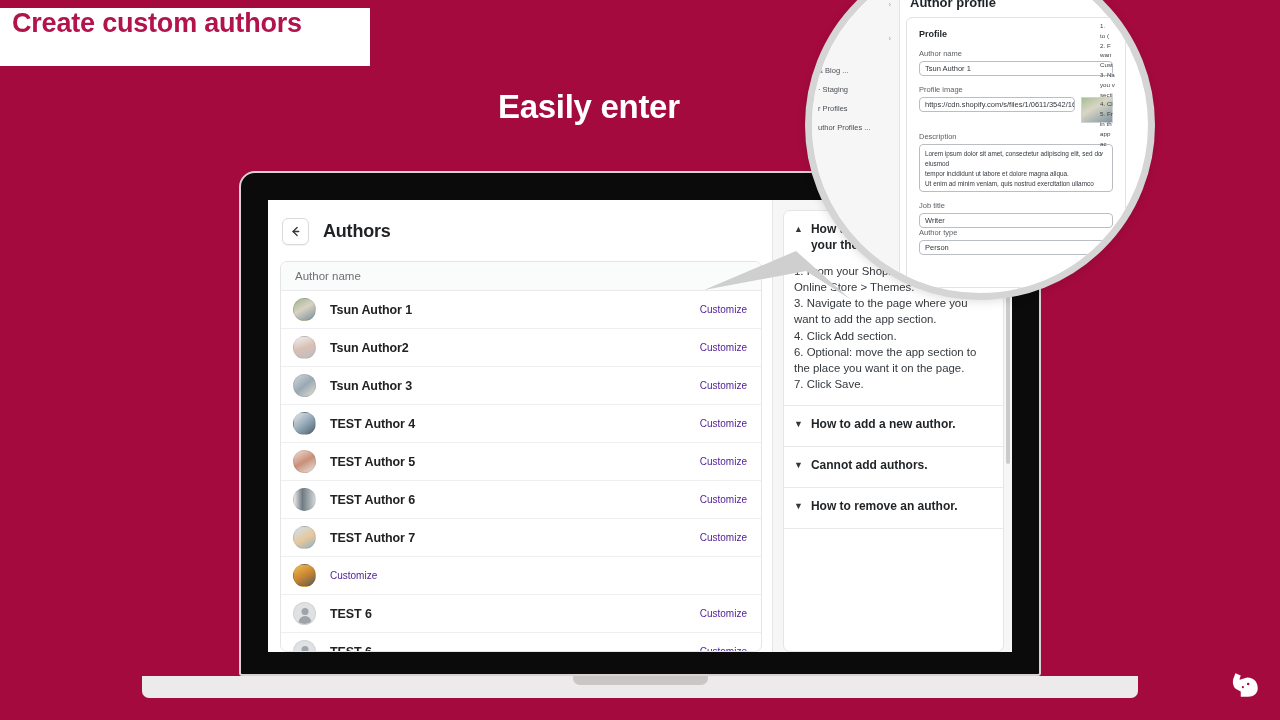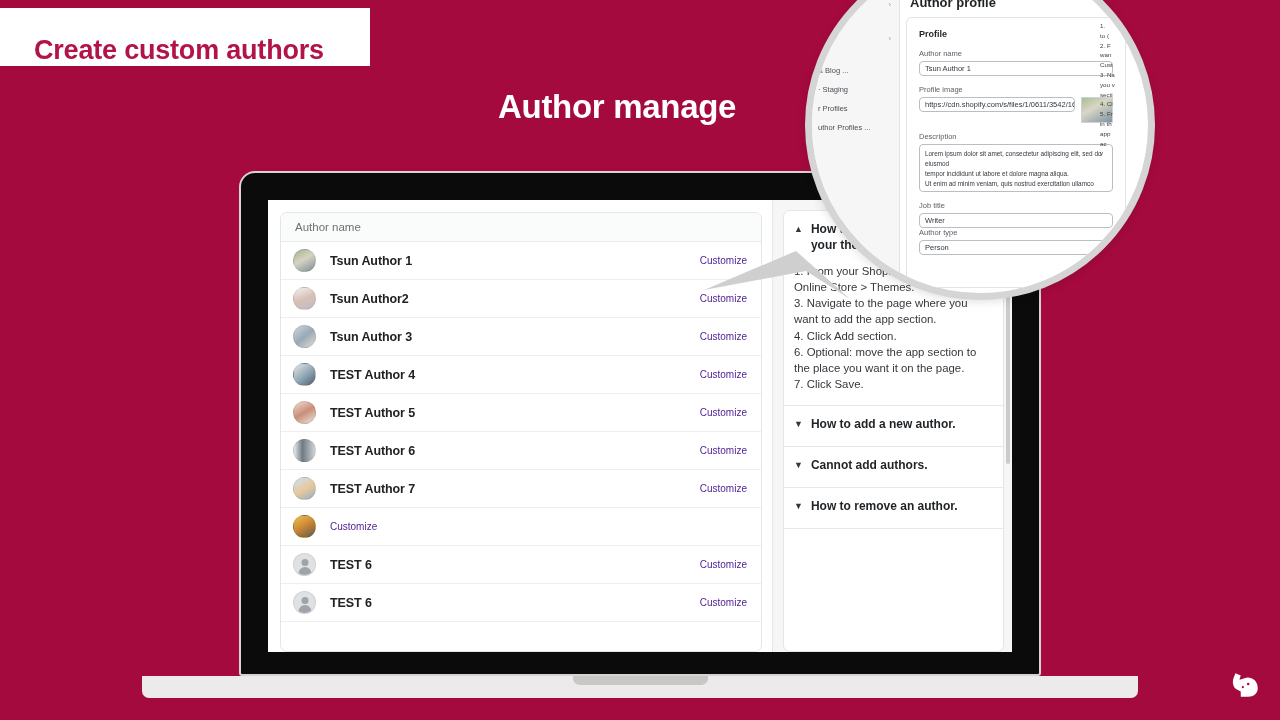--- a/index.html
+++ b/index.html
@@ -8,22 +8,22 @@
     font-family: "Liberation Sans", sans-serif;
     overflow: hidden;
   }
   body { background: #A50A3F; position: relative; }
 
   
   .title-box {
     position: absolute; left: 0; top: 8px;
     width: 370px; height: 58px;
     background: #ffffff;
-    display: flex; align-items: flex-end;
-    padding-left: 34px;
+    display: flex; align-items: flex-start;
+    padding-left: 12px;
     z-index: 60;
   }
   .title-box .title-text {
     color: #B2134B;
     font-size: 27px;
     font-weight: bold;
     letter-spacing: -0.2px;
     white-space: nowrap;
   }
   .subhead {
@@ -243,20 +243,29 @@
   .dog-logo { position: absolute; right: 18px; bottom: 18px; z-index: 70; }
 </style>
 </head>
 <body>
 
 <div class="laptop">
   <div class="laptop-bezel">
     <div class="laptop-screen">
 
       <div class="authors-pane">
+        <div class="authors-header">
+          <div class="back-btn">
+            <svg width="13" height="13" viewBox="0 0 16 16" aria-hidden="true">
+              <path d="M10 3 L5 8 L10 13" fill="none" stroke="#31373d" stroke-width="1.6" stroke-linecap="round" stroke-linejoin="round"></path>
+              <path d="M5 8 H12" stroke="#31373d" stroke-width="1.6" stroke-linecap="round"></path>
+            </svg>
+          </div>
+          <div class="authors-title">Authors</div>
+        </div>
 
         <div class="authors-card">
           <div class="col-head">Author name</div>
 
           <div class="author-row">
             <div class="avatar p1"></div>
             <div class="author-name">Tsun Author 1</div>
             <div class="customize-link">Customize</div>
           </div>
           <div class="author-row">
@@ -443,20 +452,20 @@
       <div>ac</div>
       <div>y</div>
     </div>
 
   </div>
 </div>
 
 <div class="title-box">
   <span class="title-text">Create custom authors</span>
 </div>
-<div class="subhead">Author manage</div>
+<div class="subhead">Easily enter</div>
 
 <svg class="dog-logo" width="34" height="34" viewBox="0 0 64 64">
   <path d="M14 10 L22 22 L36 18 C50 18 56 28 56 38 C56 48 48 54 38 54 L24 54 L24 44 L16 40 C10 36 8 28 10 20 Z" fill="#ffffff"></path>
   <path d="M14 10 L24 14 L20 26 Z" fill="#ffffff"></path>
   <circle cx="38" cy="30" r="2.4" fill="#A50A3F"></circle>
   <circle cx="28" cy="36" r="2" fill="#A50A3F"></circle>
 </svg>
 
 </body></html>

